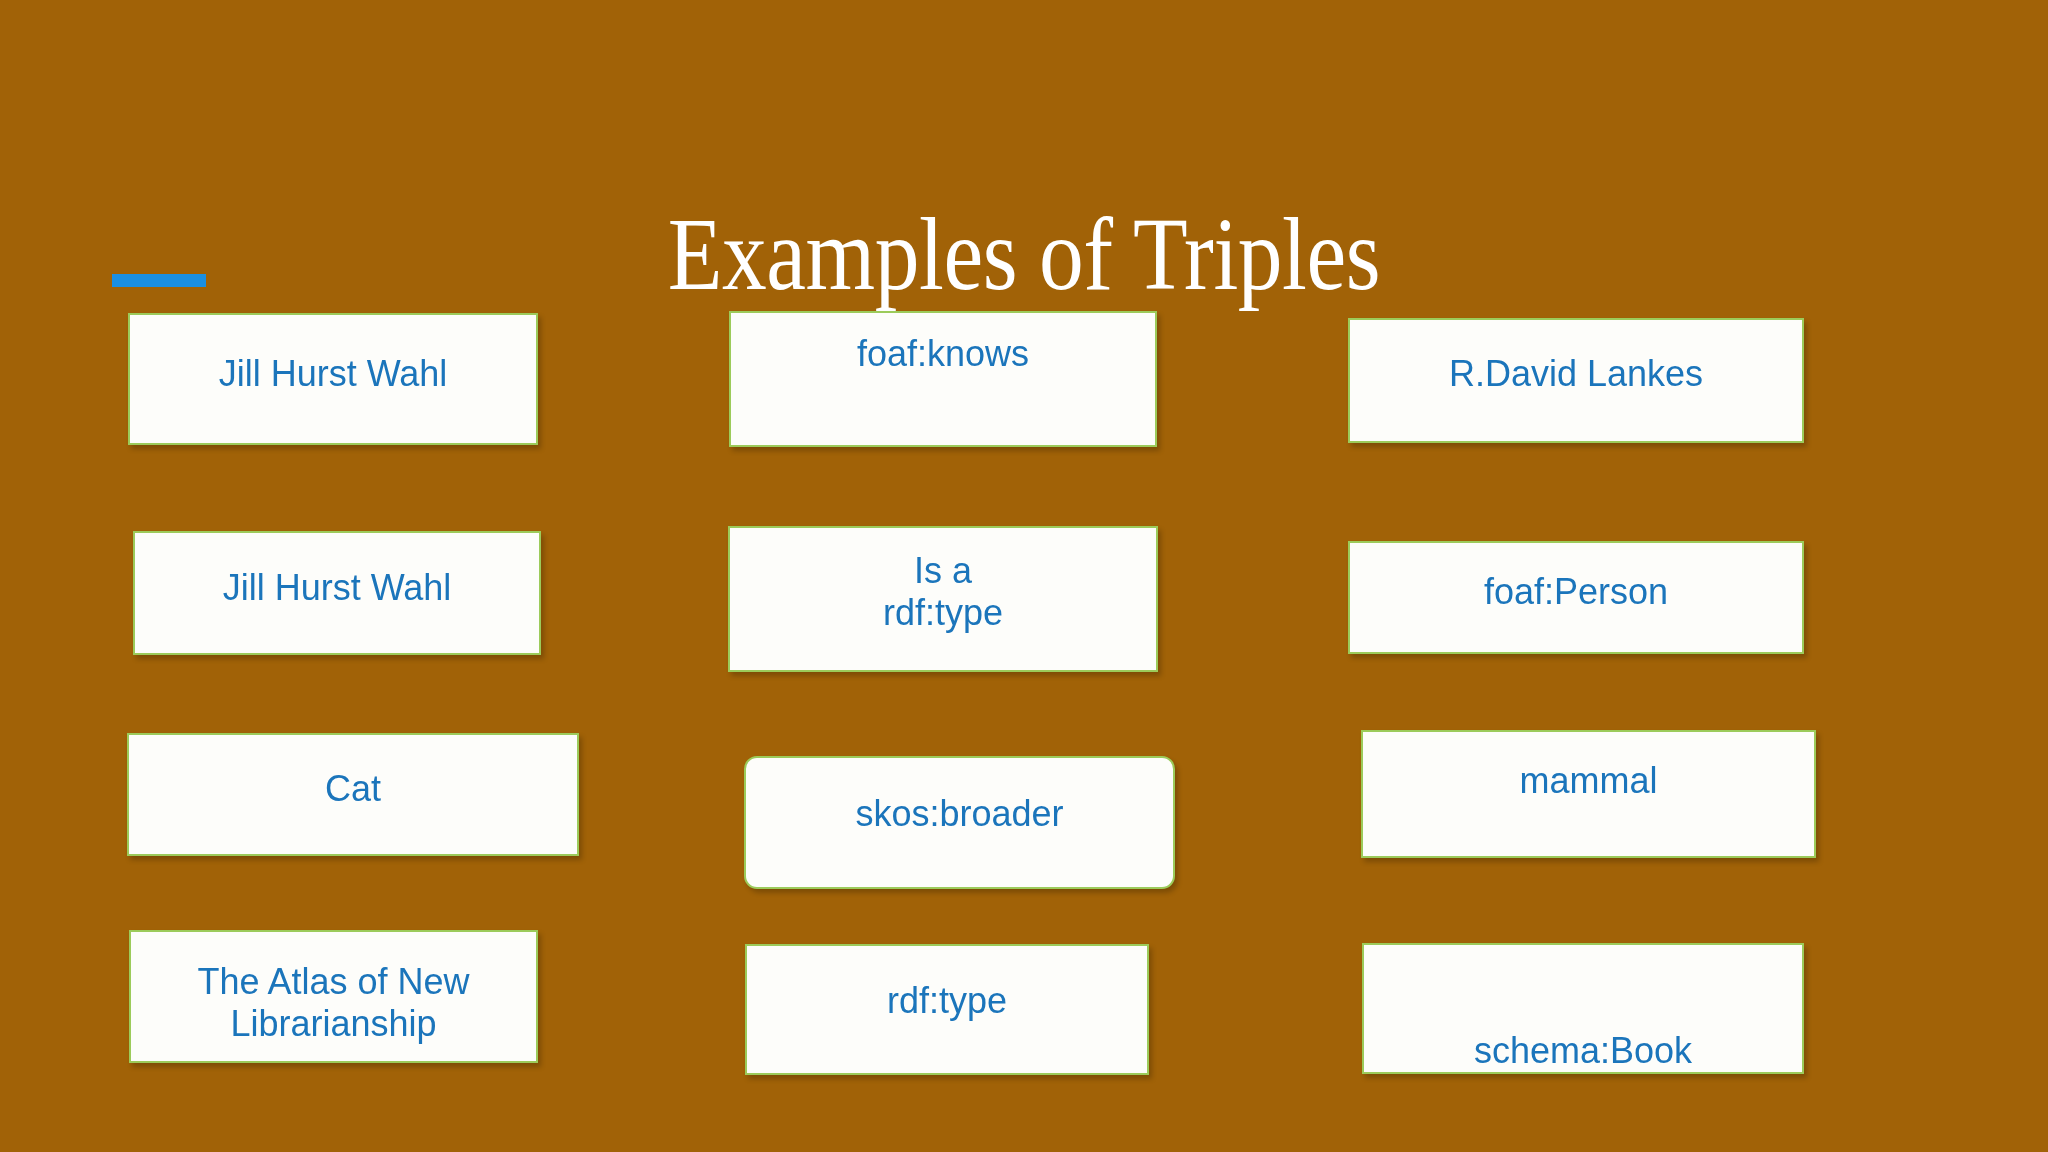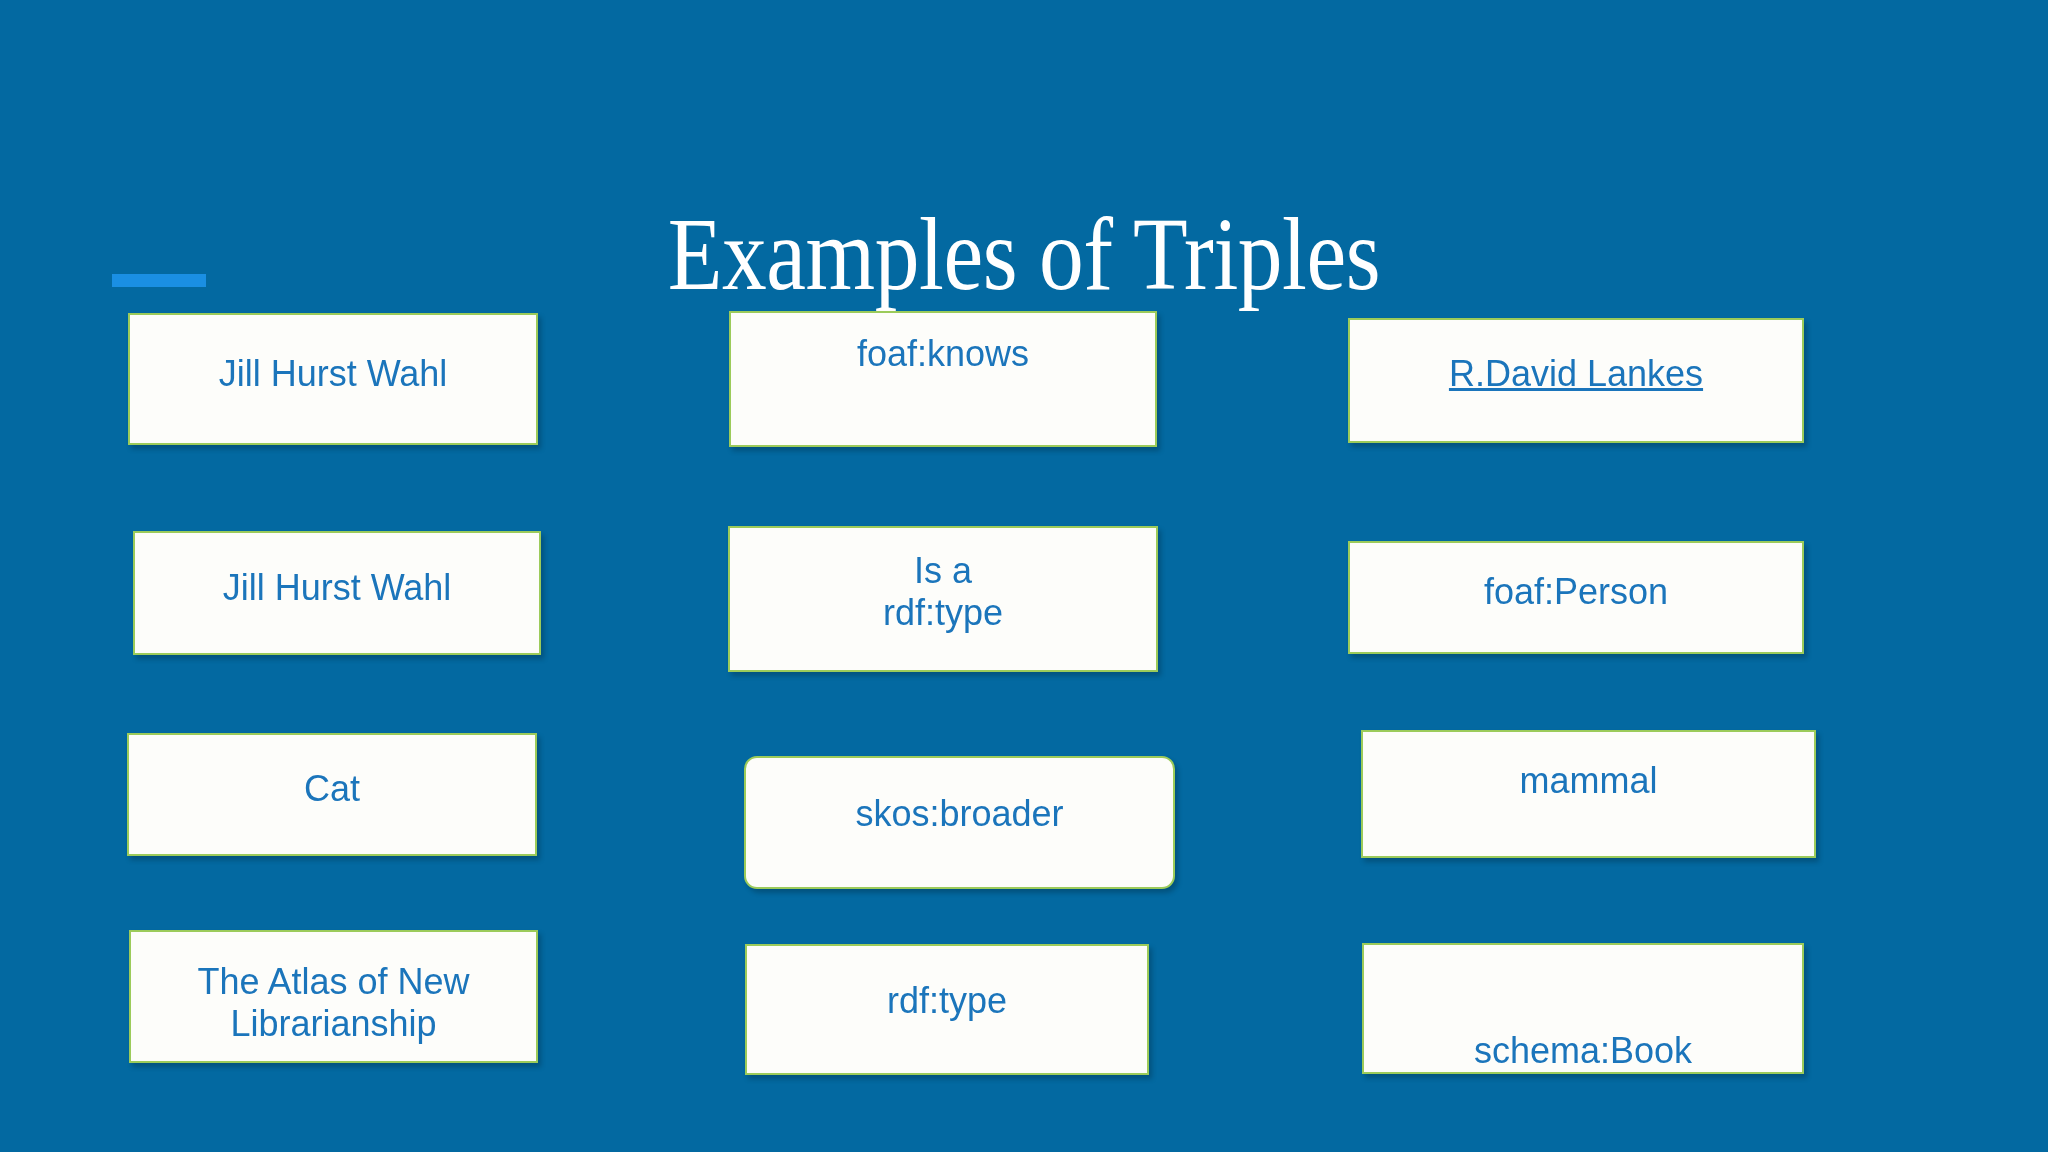--- a/index.html
+++ b/index.html
@@ -5,21 +5,21 @@
 <style>
   html, body {
     margin: 0;
     padding: 0;
     background: #0a0a0a;
   }
   #slide {
     position: relative;
     width: 2048px;
     height: 1152px;
-    background: #0369a1;
+    background: #a16207;
     overflow: hidden;
     font-family: "Liberation Sans", sans-serif;
     -webkit-font-smoothing: antialiased;
   }
 
   
   #slide-title {
     position: absolute;
     left: 0;
     top: 128px;
@@ -71,32 +71,32 @@
     box-sizing: border-box;
   }
 
   
   
   #box-r1c1 { left: 128px;  top: 313px;  width: 410px;  height: 132px; }
   #box-r1c1 .box-label { margin-top: 38px; }
   #box-r1c2 { left: 729px;  top: 311px;  width: 428px;  height: 136px; }
   #box-r1c2 .box-label { margin-top: 20px; }
   #box-r1c3 { left: 1348px; top: 318px;  width: 456px;  height: 125px; }
-  #box-r1c3 .box-label { margin-top: 33px; text-decoration: underline; }
+  #box-r1c3 .box-label { margin-top: 33px; }
 
   
   #box-r2c1 { left: 133px;  top: 531px;  width: 408px;  height: 124px; }
   #box-r2c1 .box-label { margin-top: 34px; }
   #box-r2c2 { left: 728px;  top: 526px;  width: 430px;  height: 146px; }
   #box-r2c2 .box-label { margin-top: 22px; }
   #box-r2c3 { left: 1348px; top: 541px;  width: 456px;  height: 113px; align-items: center; }
   #box-r2c3 .box-label { margin-top: 28px; }
 
   
-  #box-r3c1 { left: 127px;  top: 733px;  width: 410px;  height: 123px; }
+  #box-r3c1 { left: 127px;  top: 733px;  width: 452px;  height: 123px; }
   #box-r3c1 .box-label { margin-top: 33px; }
   #box-r3c2 { left: 744px;  top: 756px;  width: 431px;  height: 133px; border-radius: 13px; }
   #box-r3c2 .box-label { margin-top: 35px; }
   #box-r3c3 { left: 1361px; top: 730px;  width: 455px;  height: 128px; }
   #box-r3c3 .box-label { margin-top: 28px; }
 
   
   #box-r4c1 { left: 129px;  top: 930px;  width: 409px;  height: 133px; }
   #box-r4c1 .box-label { margin-top: 29px; }
   #box-r4c2 { left: 745px;  top: 944px;  width: 404px;  height: 131px; }

